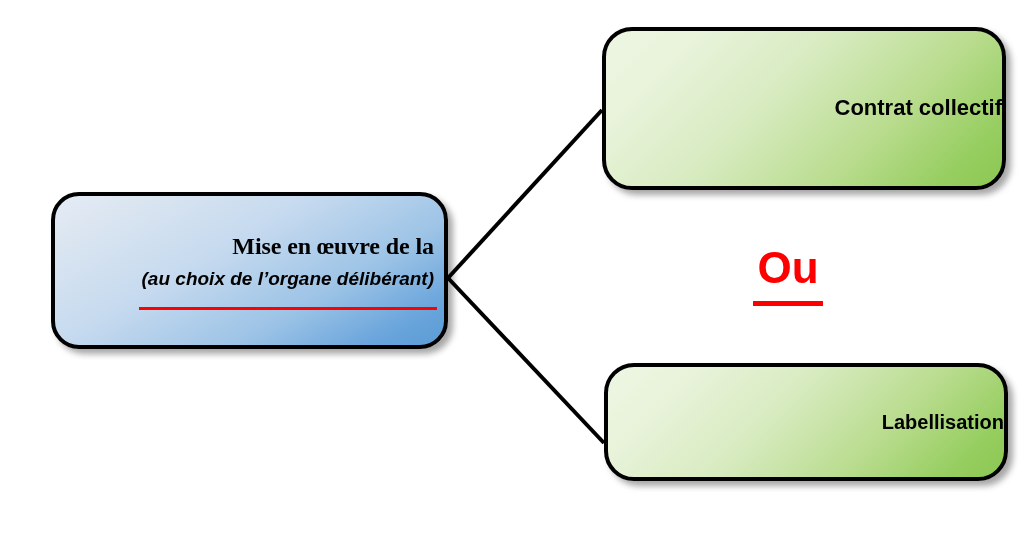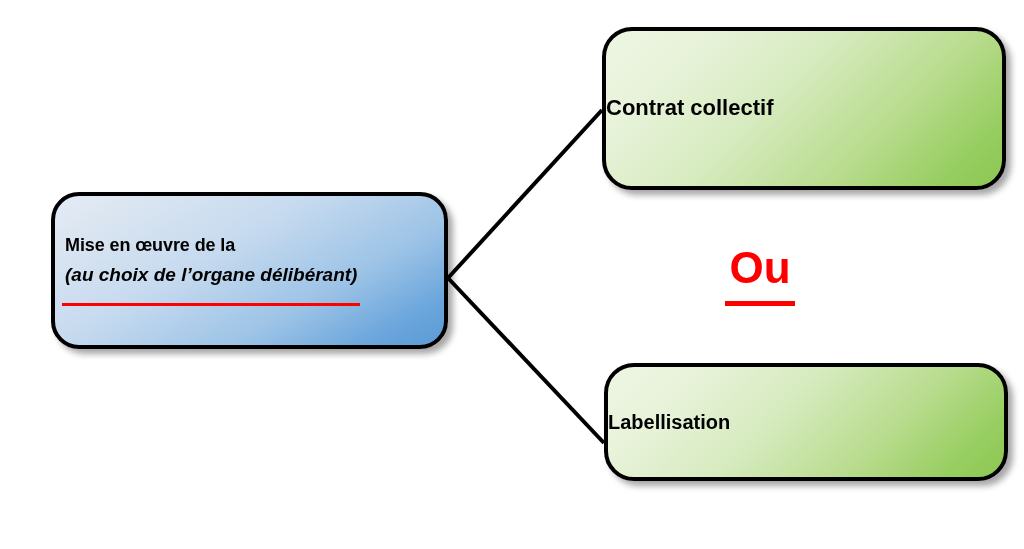--- a/index.html
+++ b/index.html
@@ -31,21 +31,21 @@
   }
 
   
   .node {
     position: absolute;
     box-sizing: border-box;
     border: 4px solid #000000;
     border-radius: 30px;
     display: flex;
     flex-direction: column;
-    align-items: flex-start;
+    align-items: flex-end;
     justify-content: center;
     text-align: center;
     box-shadow: 5px 5px 6px rgba(0,0,0,0.35);
   }
 
   
   #node-source {
     left: 51px;
     top: 192px;
     width: 397px;
@@ -54,25 +54,26 @@
     background: linear-gradient(150deg,
                 #e4ecf6 0%,
                 #dce6f1 12%,
                 #c6daef 40%,
                 #9cc3e6 68%,
                 #6aa5dc 88%,
                 #5b9bd5 100%);
     padding: 4px 10px 6px 10px;
   }
   #node-source .line-main {
-    font-size: 18px;
+    font-size: 24px;
     font-weight: bold;
     color: #000000;
     line-height: 1.42;
     letter-spacing: -0.1px;
+    font-family: Liberation Serif, serif;
   }
   #node-source .line-sub-wrap {
     margin-top: 5px;
     display: inline-block;
     position: relative;
     padding-bottom: 19px;
   }
   #node-source .line-sub {
     font-size: 19px;
     font-weight: bold;
@@ -118,21 +119,21 @@
     color: #000000;
     line-height: 1.2;
   }
   #node-option-2 .node-label {
     font-size: 20px;
   }
 
   
   #connector-label {
     position: absolute;
-    left: 660px;
+    left: 688px;
     top: 246px;
     width: 200px;
     text-align: center;
   }
   #connector-label .ou-text {
     display: inline-block;
     position: relative;
     font-size: 44px;
     font-weight: bold;
     color: #FF0000;

